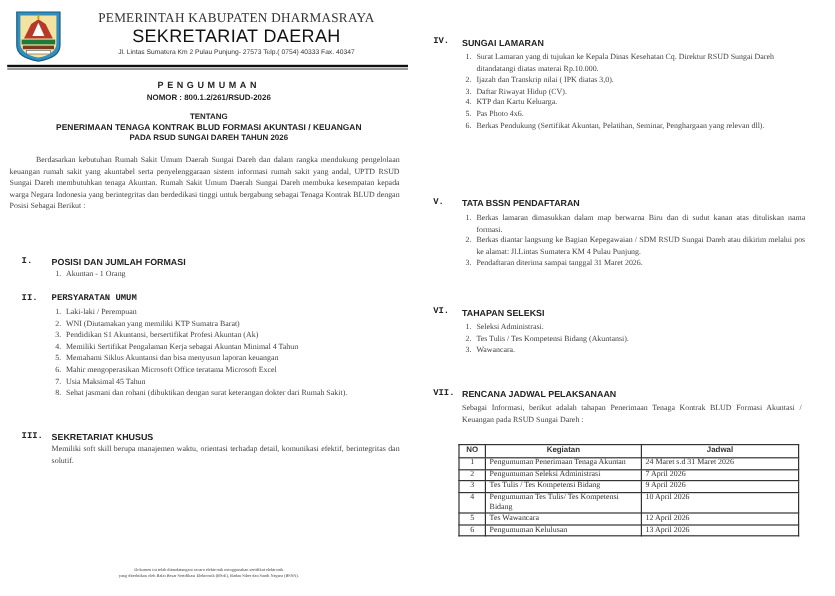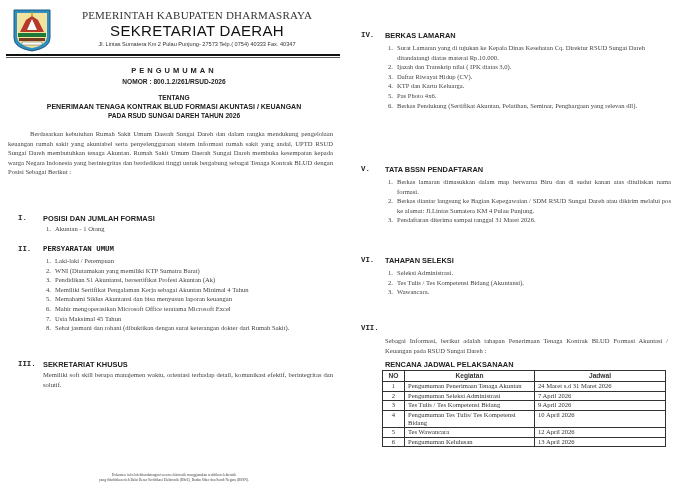--- a/index.html
+++ b/index.html
@@ -108,21 +108,21 @@
 
   <div class="footer">
     <div>Dokumen ini telah ditandatangani secara elektronik menggunakan sertifikat elektronik</div>
     <div>yang diterbitkan oleh Balai Besar Sertifikasi Elektronik (BSrE), Badan Siber dan Sandi Negara (BSSN).</div>
   </div>
 </div>
 
 <div class="page right">
 
   <div class="sec-num" style="left:13px; top:31px;">IV.</div>
-  <div class="sec-head" style="left:37px; top:31px;">BERKAS LAMARAN</div>
+  <div class="sec-head" style="left:37px; top:31px;">SUNGAI LAMARAN</div>
   <ul class="list" style="left:40px; top:43px; width:283px;">
     <li><span class="n">1.</span><span>Surat Lamaran yang di tujukan ke Kepala Dinas Kesehatan Cq. Direktur RSUD Sungai Dareh ditandatangi diatas materai Rp.10.000.</span></li>
     <li><span class="n">2.</span><span>Ijazah dan Transkrip nilai ( IPK diatas 3,0).</span></li>
     <li><span class="n">3.</span><span>Daftar Riwayat Hidup (CV).</span></li>
     <li><span class="n">4.</span><span>KTP dan Kartu Keluarga.</span></li>
     <li><span class="n">5.</span><span>Pas Photo 4x6.</span></li>
     <li><span class="n">6.</span><span>Berkas Pendukung (Sertifikat Akuntan, Pelatihan, Seminar, Penghargaan yang relevan dll).</span></li>
   </ul>
 
   <div class="sec-num" style="left:13px; top:165px;">V.</div>
@@ -135,21 +135,21 @@
 
   <div class="sec-num" style="left:13px; top:256px;">VI.</div>
   <div class="sec-head" style="left:37px; top:256px;">TAHAPAN SELEKSI</div>
   <ul class="list" style="left:40px; top:268px; width:283px;">
     <li><span class="n">1.</span><span>Seleksi Administrasi.</span></li>
     <li><span class="n">2.</span><span>Tes Tulis / Tes Kompetensi Bidang (Akuntansi).</span></li>
     <li><span class="n">3.</span><span>Wawancara.</span></li>
   </ul>
 
   <div class="sec-num" style="left:13px; top:324px;">VII.</div>
-  <div class="sec-head" style="left:37px; top:324px;margin-top:36px;">RENCANA JADWAL PELAKSANAAN</div>
+  <div class="sec-head" style="left:37px; top:324px;">RENCANA JADWAL PELAKSANAAN</div>
   <p class="para" style="left:37px; top:336px; width:283px;">Sebagai Informasi, berikut adalah tahapan Penerimaan Tenaga Kontrak BLUD Formasi Akuntasi / Keuangan pada RSUD Sungai Dareh :</p>
 </div>
 
 <table class="sched">
   <tbody>
       <tr class="head">
     <th>NO</th>
     <th>Kegiatan</th>
     <th>Jadwal</th>
   </tr>

